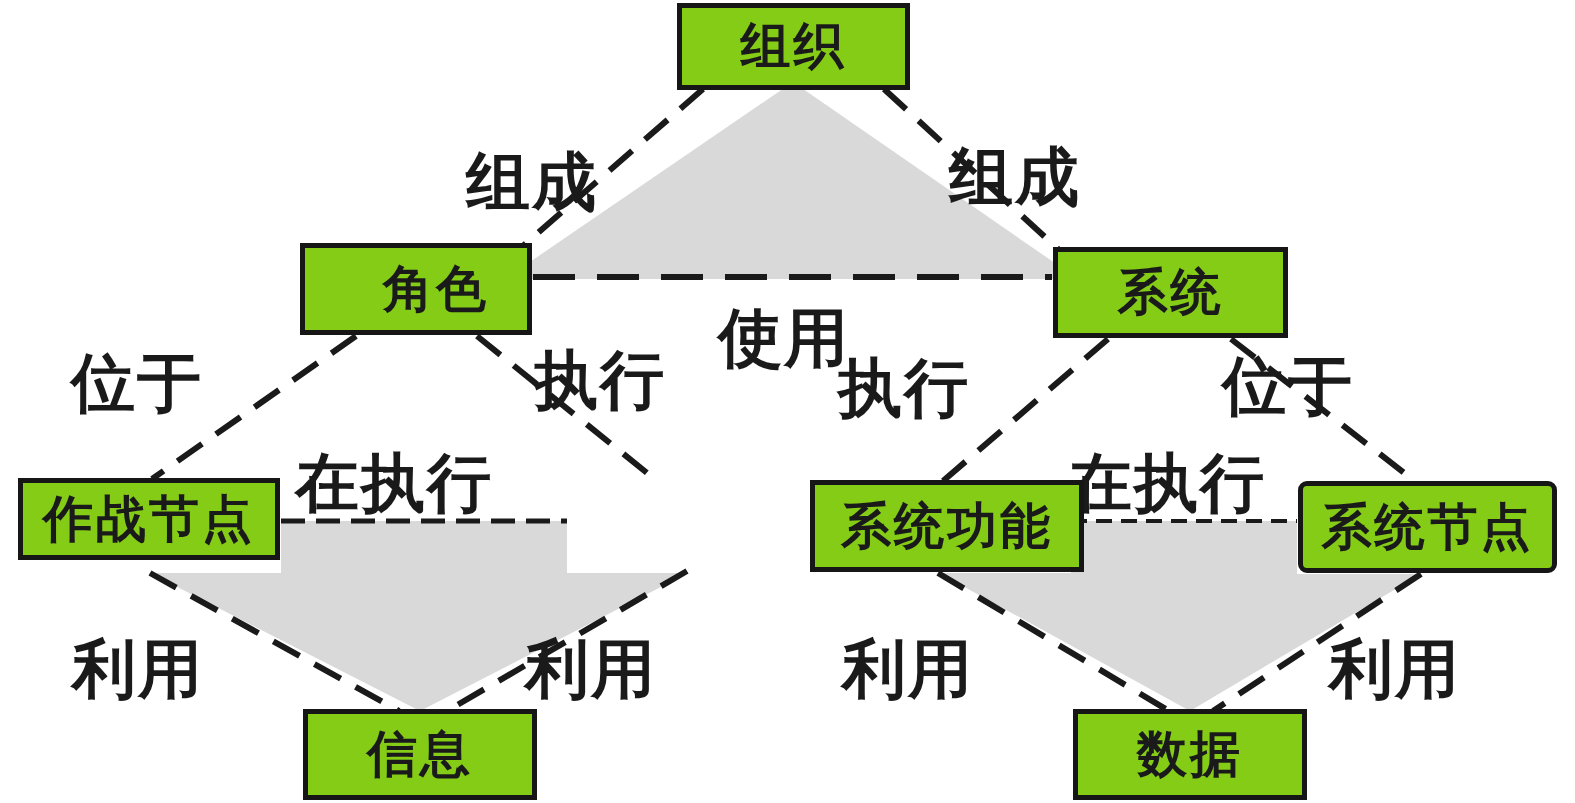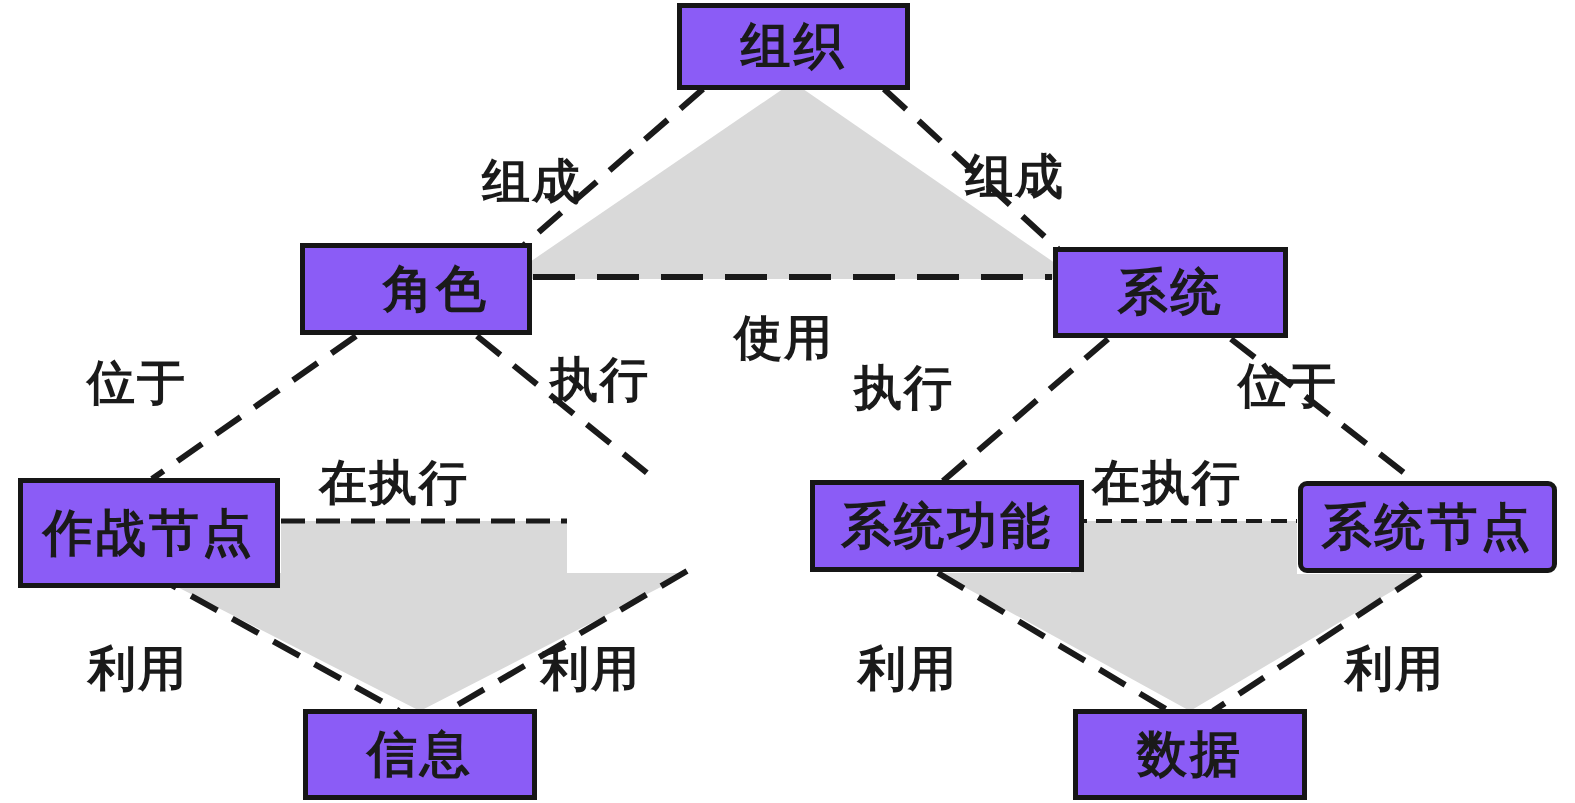--- a/index.html
+++ b/index.html
@@ -7,41 +7,41 @@
     position:relative;
     width:1575px;height:803px;
     background:#ffffff;
     overflow:hidden;
     font-family:"Liberation Serif","DejaVu Serif",serif;
   }
   .stage svg{position:absolute;left:0;top:0;z-index:1;}
   .node{
     position:absolute;
     z-index:3;
-    background:#8b5cf6;
+    background:#84cc16;
     border:5px solid #161616;
     box-sizing:border-box;
     display:flex;align-items:center;justify-content:center;
     font-size:50px;font-weight:bold;color:#1a1a1a;
     letter-spacing:3px;
     white-space:nowrap;
   }
   .elabel{
     position:absolute;
     z-index:2;
     transform:translate(-50%,-50%);
-    font-size:48px;font-weight:bold;color:#1a1a1a;
+    font-size:64px;font-weight:bold;color:#1a1a1a;
     letter-spacing:2px;
     white-space:nowrap;
   }
   
   .n-org{left:677px;top:3px;width:233px;height:87px;}
   .n-role{left:300px;top:243px;width:232px;height:92px;padding-left:40px;}
   .n-system{left:1053px;top:247px;width:235px;height:91px;}
-  .n-opnode{left:18px;top:478px;width:262px;height:110px;}
+  .n-opnode{left:18px;top:478px;width:262px;height:82px;}
   .n-activity{left:568px;top:480px;width:234px;height:90px;}
   .n-sysfunc{left:810px;top:480px;width:274px;height:92px;}
   .n-sysnode{left:1298px;top:481px;width:259px;height:92px;border-radius:9px;}
   .n-info{left:303px;top:709px;width:234px;height:91px;}
   .n-data{left:1073px;top:709px;width:234px;height:91px;}
   
   .e-compose-l{left:532px;top:182px;}
   .e-compose-r{left:1015px;top:177px;}
   .e-use{left:784px;top:338px;text-align:center;}
   .e-locate-l{left:137px;top:383px;}

